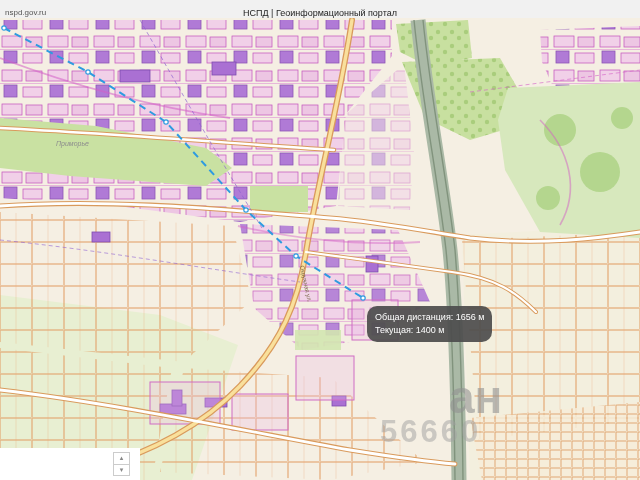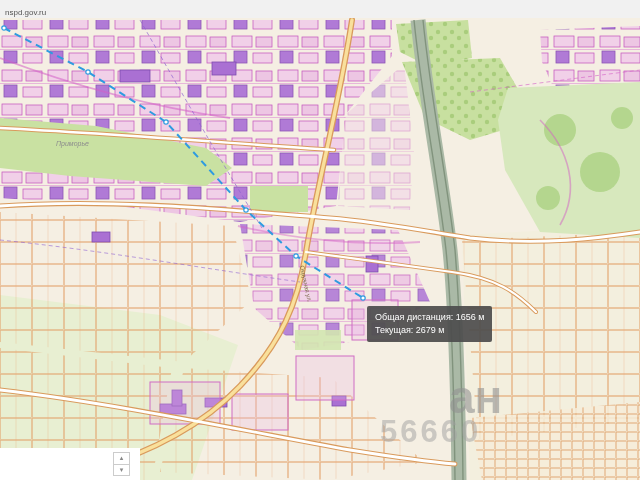--- a/index.html
+++ b/index.html
@@ -18,21 +18,21 @@
     position:absolute;left:50%;transform:translateX(-50%);
     font-size:9px;color:#222;white-space:nowrap;
   }
   
   .map-wrap{position:absolute;top:18px;left:0;width:640px;height:462px;}
   svg{display:block;}
   
   .measure-tooltip{
     position:absolute;left:367px;top:306px;
     background:rgba(77,77,77,.93);color:#fff;
-    font-size:9px;line-height:1.45;padding:5px 8px;border-radius:2px;
+    font-size:9px;line-height:1.45;padding:5px 8px;border-radius:10px;
     white-space:nowrap;z-index:30;
   }
   
   .wm{position:absolute;z-index:20;font-weight:700;pointer-events:none;}
   .wm-top{left:449px;top:370px;font-size:46px;color:rgba(145,145,145,.6);}
   .wm-bottom{left:380px;top:414px;font-size:31px;color:rgba(160,160,160,.5);letter-spacing:3px;}
   
   .bottom-panel{
     position:absolute;left:0;bottom:0;width:140px;height:32px;
     background:#fff;z-index:25;
@@ -46,20 +46,21 @@
     color:#888;font-size:7px;line-height:9px;padding:0;margin:0;cursor:pointer;
     font-family:"DejaVu Sans",sans-serif;
   }
   .stepper button:first-child{border-bottom:none;}
 </style>
 </head>
 <body>
 
 <div class="topbar">
   <span class="site-url">nspd.gov.ru</span>
+  <span class="app-title">НСПД | Геоинформационный портал</span>
 </div>
 
 <div class="map-wrap">
 <svg width="640" height="462" viewBox="0 18 640 462" xmlns="http://www.w3.org/2000/svg">
   <defs>
     <pattern id="blocks" width="46" height="34" patternUnits="userSpaceOnUse">
       <rect x="2" y="2" width="20" height="11" fill="#f1d0e8" stroke="#c75fc0" stroke-width="0.8"></rect>
       <rect x="26" y="3" width="16" height="10" fill="#edc6e3" stroke="#c75fc0" stroke-width="0.8"></rect>
       <rect x="4" y="17" width="13" height="12" fill="#b07ad6" stroke="#8d55b5" stroke-width="0.8"></rect>
       <rect x="23" y="19" width="19" height="10" fill="#f1d0e8" stroke="#c75fc0" stroke-width="0.8"></rect>
@@ -172,21 +173,21 @@
 
   <g>
     <text x="56" y="146" font-size="7" fill="#8d8d8d" font-style="italic">Приморье</text>
     <text transform="translate(300,266) rotate(78)" font-size="6" fill="#7d6b4c">Окружная ул.</text>
   </g>
 </svg>
 </div>
 
 <div class="measure-tooltip">
   <div>Общая дистанция: 1656 м</div>
-  <div>Текущая: 2679 м</div>
+  <div>Текущая: 1400 м</div>
 </div>
 
 <div class="wm wm-top">ан</div>
 <div class="wm wm-bottom">56660</div>
 
 <div class="bottom-panel">
   <div class="stepper">
     <button>
       <span>▴</span>
     </button>

